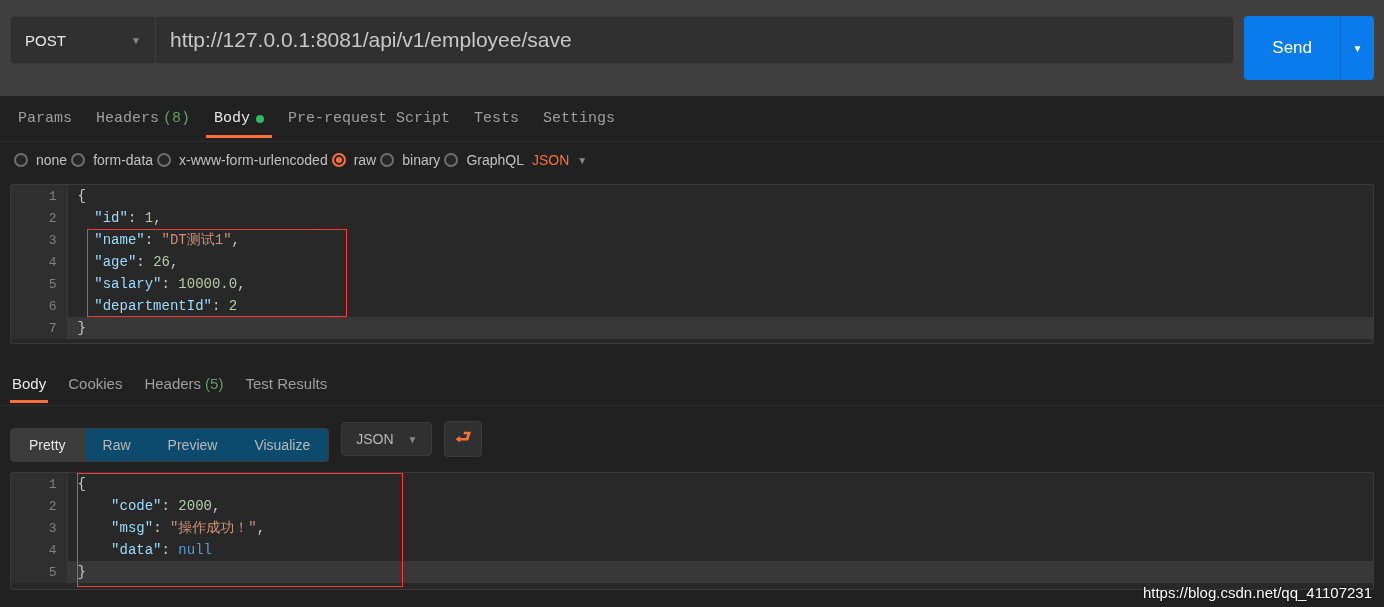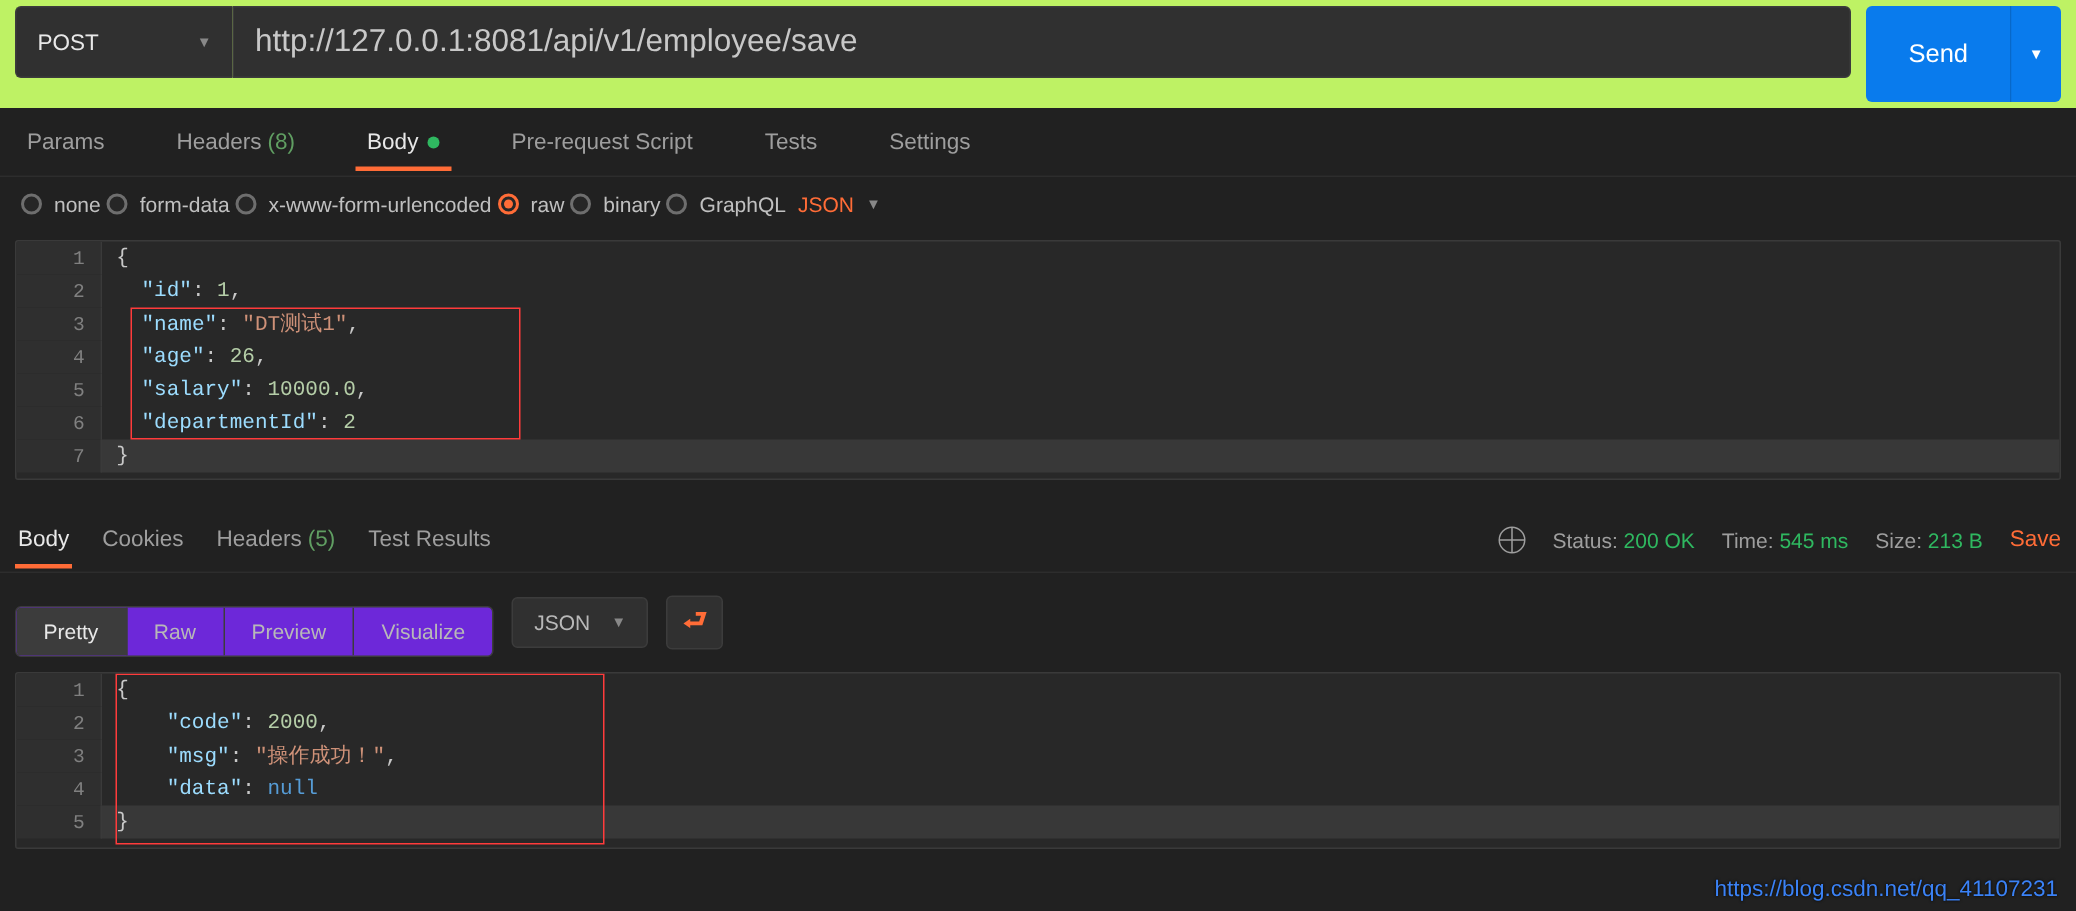--- a/index.html
+++ b/index.html
@@ -10,23 +10,23 @@
     font-size: 14px;
     width: 1384px;
     height: 607px;
     overflow: hidden;
     position: relative;
   }
   
   .urlbar {
     display: flex;
     align-items: stretch;
-    padding: 4px 10px;
+    padding: 16px 10px;
     gap: 0;
-    background: #bef264;
+    background: #404040;
   }
   .method-select {
     display: flex;
     align-items: center;
     justify-content: space-between;
     background: #303030;
     border: 1px solid #3c3c3c;
     border-right: none;
     border-radius: 4px 0 0 4px;
     padding: 0 14px;
@@ -74,23 +74,24 @@
     width: 34px;
     border-radius: 0 4px 4px 0;
     cursor: pointer;
     font-size: 10px;
   }
   
   .req-tabs {
     display: flex;
     align-items: center;
     padding: 0 10px;
-    gap: 32px;
+    gap: 8px;
     height: 46px;
     border-bottom: 1px solid #2d2d2d;
+    font-family: Liberation Mono, monospace;
   }
   .req-tab {
     color: #9e9e9e;
     padding: 10px 8px 10px;
     cursor: pointer;
     display: flex;
     align-items: center;
     font-size: 15px;
   }
   .req-tab .count { color: #609e62; margin-left: 4px; }
@@ -254,21 +255,21 @@
   }
   
   .resp-toolbar {
     display: flex;
     align-items: center;
     gap: 0;
     padding: 10px 10px;
   }
   .mode-group {
     display: flex;
-    background: #6d28d9;
+    background: #0c4a6e;
     border: 1px solid #3c3c3c;
     border-radius: 4px;
     overflow: hidden;
     margin-top: 12px;
   }
   .mode-btn {
     padding: 8px 18px;
     color: #b8b8b8;
     cursor: pointer;
     font-size: 14px;
@@ -299,21 +300,21 @@
     display: flex;
     align-items: center;
     justify-content: center;
   }
   .wrap-icon { color:#ff6c37; font-size: 18px; font-weight: bold; }
   #resp-editor { margin-top: 0; }
   .watermark {
     position: absolute;
     right: 12px;
     bottom: 6px;
-    color: #3b82f6;
+    color: #ffffff;
     font-size: 15px;
     text-shadow: 0 0 2px #000;
   }
 </style>
 </head>
 <body>
 
 <div class="urlbar">
   <div class="method-select">
     <span>POST</span>
@@ -416,27 +417,20 @@
   <div class="hl-box-req"></div>
 </div>
 
 <div class="resp-bar">
   <div class="resp-tabs">
     <div class="resp-tab active"><span>Body</span></div>
     <div class="resp-tab"><span>Cookies</span></div>
     <div class="resp-tab"><span>Headers</span><span class="count">(5)</span></div>
     <div class="resp-tab"><span>Test Results</span></div>
   </div>
-  <div class="resp-status">
-    <span class="globe-icon"></span>
-    <span><span>Status:</span> <span class="green">200 OK</span></span>
-    <span><span>Time:</span> <span class="green">545 ms</span></span>
-    <span><span>Size:</span> <span class="green">213 B</span></span>
-    <span class="save">Save</span>
-  </div>
 </div>
 
 <div class="resp-toolbar">
   <div class="mode-group">
     <div class="mode-btn active">Pretty</div>
     <div class="mode-btn">Raw</div>
     <div class="mode-btn">Preview</div>
     <div class="mode-btn">Visualize</div>
   </div>
   <div class="type-select">

